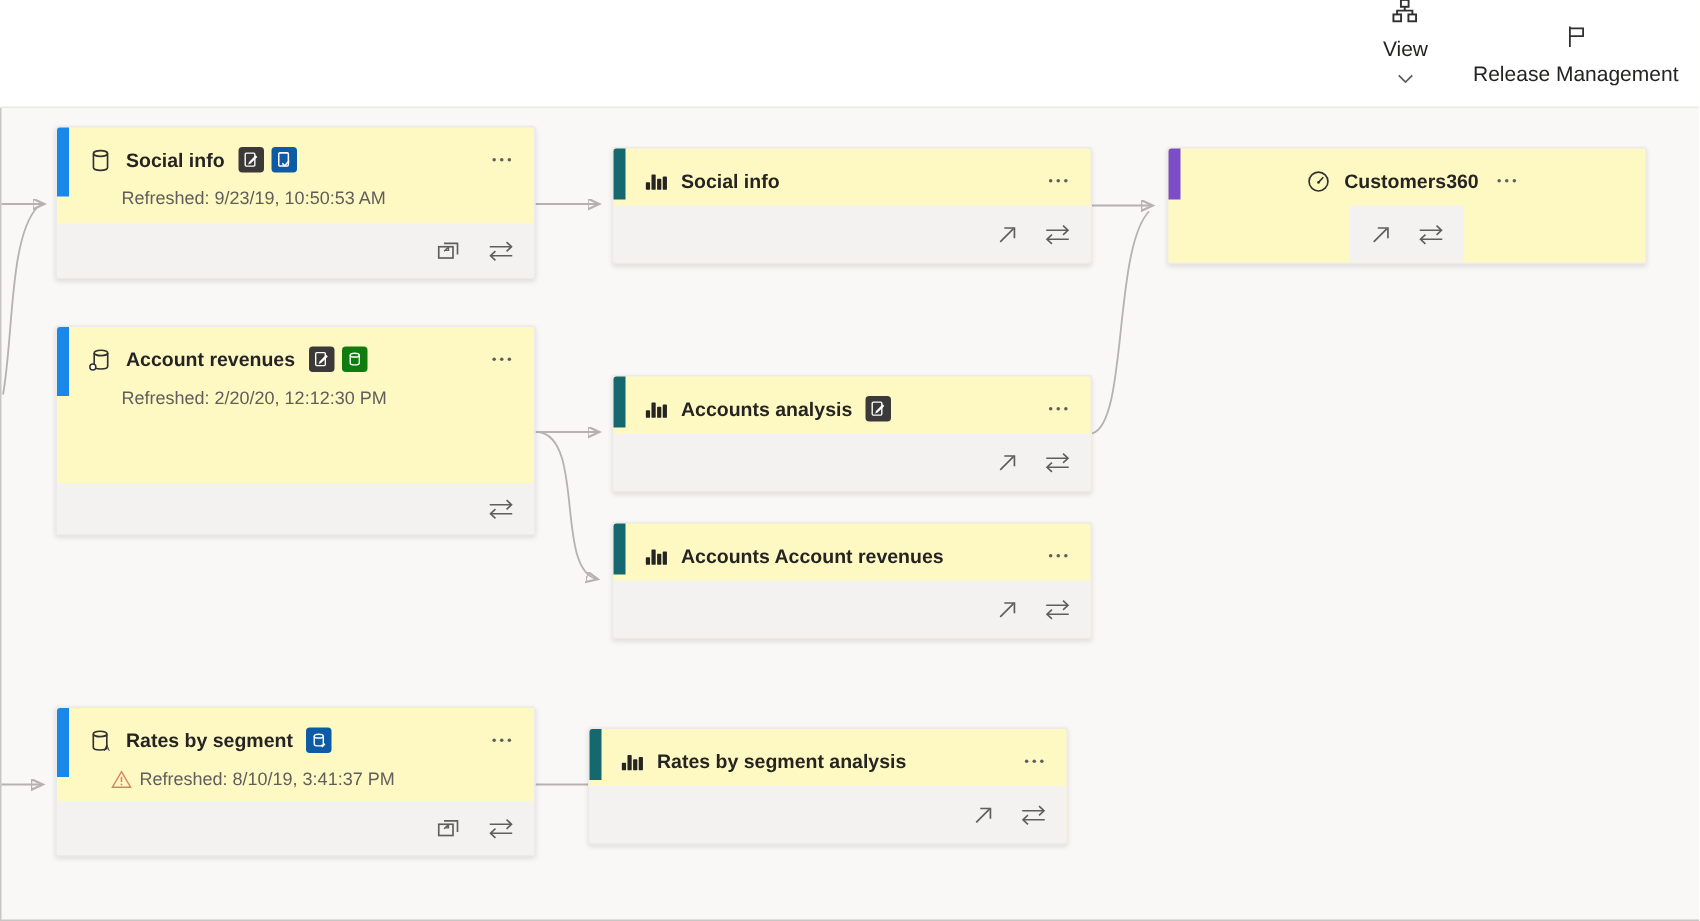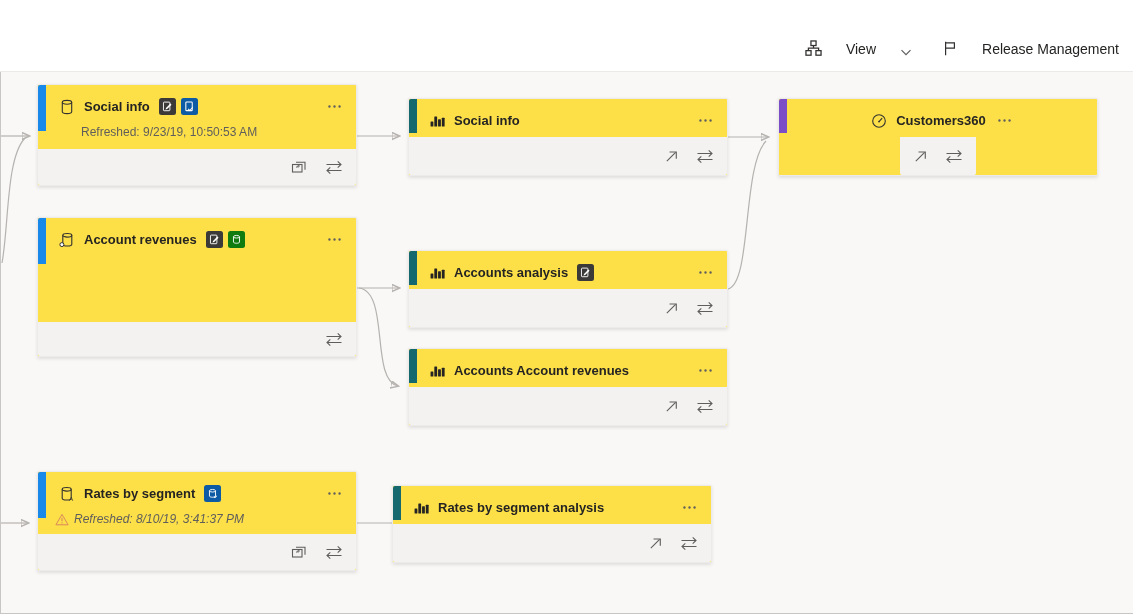--- a/index.html
+++ b/index.html
@@ -3,31 +3,31 @@
 <meta charset="utf-8">
 <style>
   html,body{margin:0;padding:0;background:#fff;}
   #app{position:relative;width:1133px;height:614px;overflow:hidden;
        font-family:"Liberation Sans",sans-serif;color:#252423;background:#fff;}
 
   
   .topbar{position:absolute;top:0;left:0;right:0;height:72px;background:#fff;
           border-bottom:1px solid #eceae8;z-index:5;display:flex;align-items:flex-end;
           justify-content:flex-end;padding:0 14px 14px 0;box-sizing:border-box;gap:30px;}
-  .tb-btn{display:flex;align-items:flex-end;gap:24px;font-size:14px;color:#252423;cursor:pointer;}
+  .tb-btn{display:flex;align-items:center;gap:8px;font-size:14px;color:#252423;cursor:pointer;flex-direction:column;}
   .tb-btn svg{display:block;}
 
   
   .canvas{position:absolute;top:72px;left:0;right:0;bottom:0;background:#f9f8f7;
           border-left:1px solid #c8c6c4;border-bottom:1px solid #c8c6c4;box-sizing:border-box;}
   svg.connectors{position:absolute;top:0;left:0;width:1133px;height:614px;z-index:1;pointer-events:none;}
   svg.connectors path{fill:none;stroke:var(--connector-gray);stroke-width:1.2;}
 
   
-  .card{position:absolute;z-index:2;width:320px;background:#fde047;border:1px solid #edebe9;
+  .card{position:absolute;z-index:2;width:320px;background:#fef9c3;border:1px solid #edebe9;
         border-radius:2px;box-shadow:0 1.6px 3.6px rgba(0,0,0,.10);box-sizing:border-box;
         display:flex;flex-direction:column;}
   .accent{position:absolute;left:0;top:0;width:8px;border-radius:2px 0 0 0;}
   .card--dataset .accent{background:var(--dataset-accent);height:46px;}
   .card--report  .accent{background:var(--report-accent);height:34px;}
   .card--dashboard .accent{background:var(--dashboard-accent);height:34px;}
 
   .card-body{flex:1 1 auto;padding:0;}
   .title-row{display:flex;align-items:center;gap:9px;padding:12px 12px 0 21px;}
   .card--report .title-row,.card--dashboard .title-row{padding-top:12px;}
@@ -35,21 +35,21 @@
   .card-title{font-size:13px;font-weight:700;color:#252423;white-space:nowrap;}
   .badges{display:flex;gap:5px;align-items:center;}
   .badge{width:17px;height:17px;border-radius:2.5px;display:flex;align-items:center;justify-content:center;}
   .badge--dark{background:var(--badge-dark);}
   .badge--blue{background:var(--badge-blue);}
   .badge--green{background:var(--badge-green);}
   .more{margin-left:auto;cursor:pointer;padding:2px;display:flex;}
 
   .refresh-row{display:flex;align-items:center;gap:5px;padding:9px 12px 0 43px;
                font-size:12px;color:#605e5c;}
-  .refresh-row.with-warning{padding-left:17px;font-style:italic;}
+  .refresh-row.with-warning{padding-left:36px;}
   .app-row{display:flex;align-items:center;gap:10px;padding:13px 12px 0 40px;font-size:12px;}
   .app-link{color:var(--link-blue);cursor:pointer;}
 
   .card-footer{background:#f3f2f1;display:flex;align-items:center;justify-content:flex-end;
                gap:17px;padding:0 13px;border-radius:0 0 2px 2px;}
   .foot-btn{display:flex;cursor:pointer;}
 
   
   #card-ds-0{left:37px;top:84px;height:102px;}  #card-ds-0 .card-footer{height:36px;}
   #card-ds-1{left:37px;top:217px;height:140px;} #card-ds-1 .card-footer{height:34px;}
@@ -194,20 +194,23 @@
           </span>
         </span>
         <span class="more">
           <svg width="15" height="15" viewBox="0 0 16 16" fill="#605e5c">
             <circle cx="2.6" cy="8" r="1.25"></circle>
               <circle cx="8" cy="8" r="1.25"></circle>
               <circle cx="13.4" cy="8" r="1.25"></circle>
           </svg>
         </span>
       </div>
+      <div class="refresh-row">
+        <span>Refreshed: 2/20/20, 12:12:30 PM</span>
+      </div>
     </div>
     <div class="card-footer">
       <span class="foot-btn">
         <svg width="18" height="15" viewBox="0 0 18 15" fill="none" stroke="#605e5c" stroke-width="1.1">
           <path d="M1.5 4.5h14.5M12.7 1.4l3.3 3.1-3.3 3.1"></path>
           <path d="M16.5 10.5H2M5.3 7.4 2 10.5l3.3 3.1"></path>
         </svg>
       </span>
     </div>
   </div>

